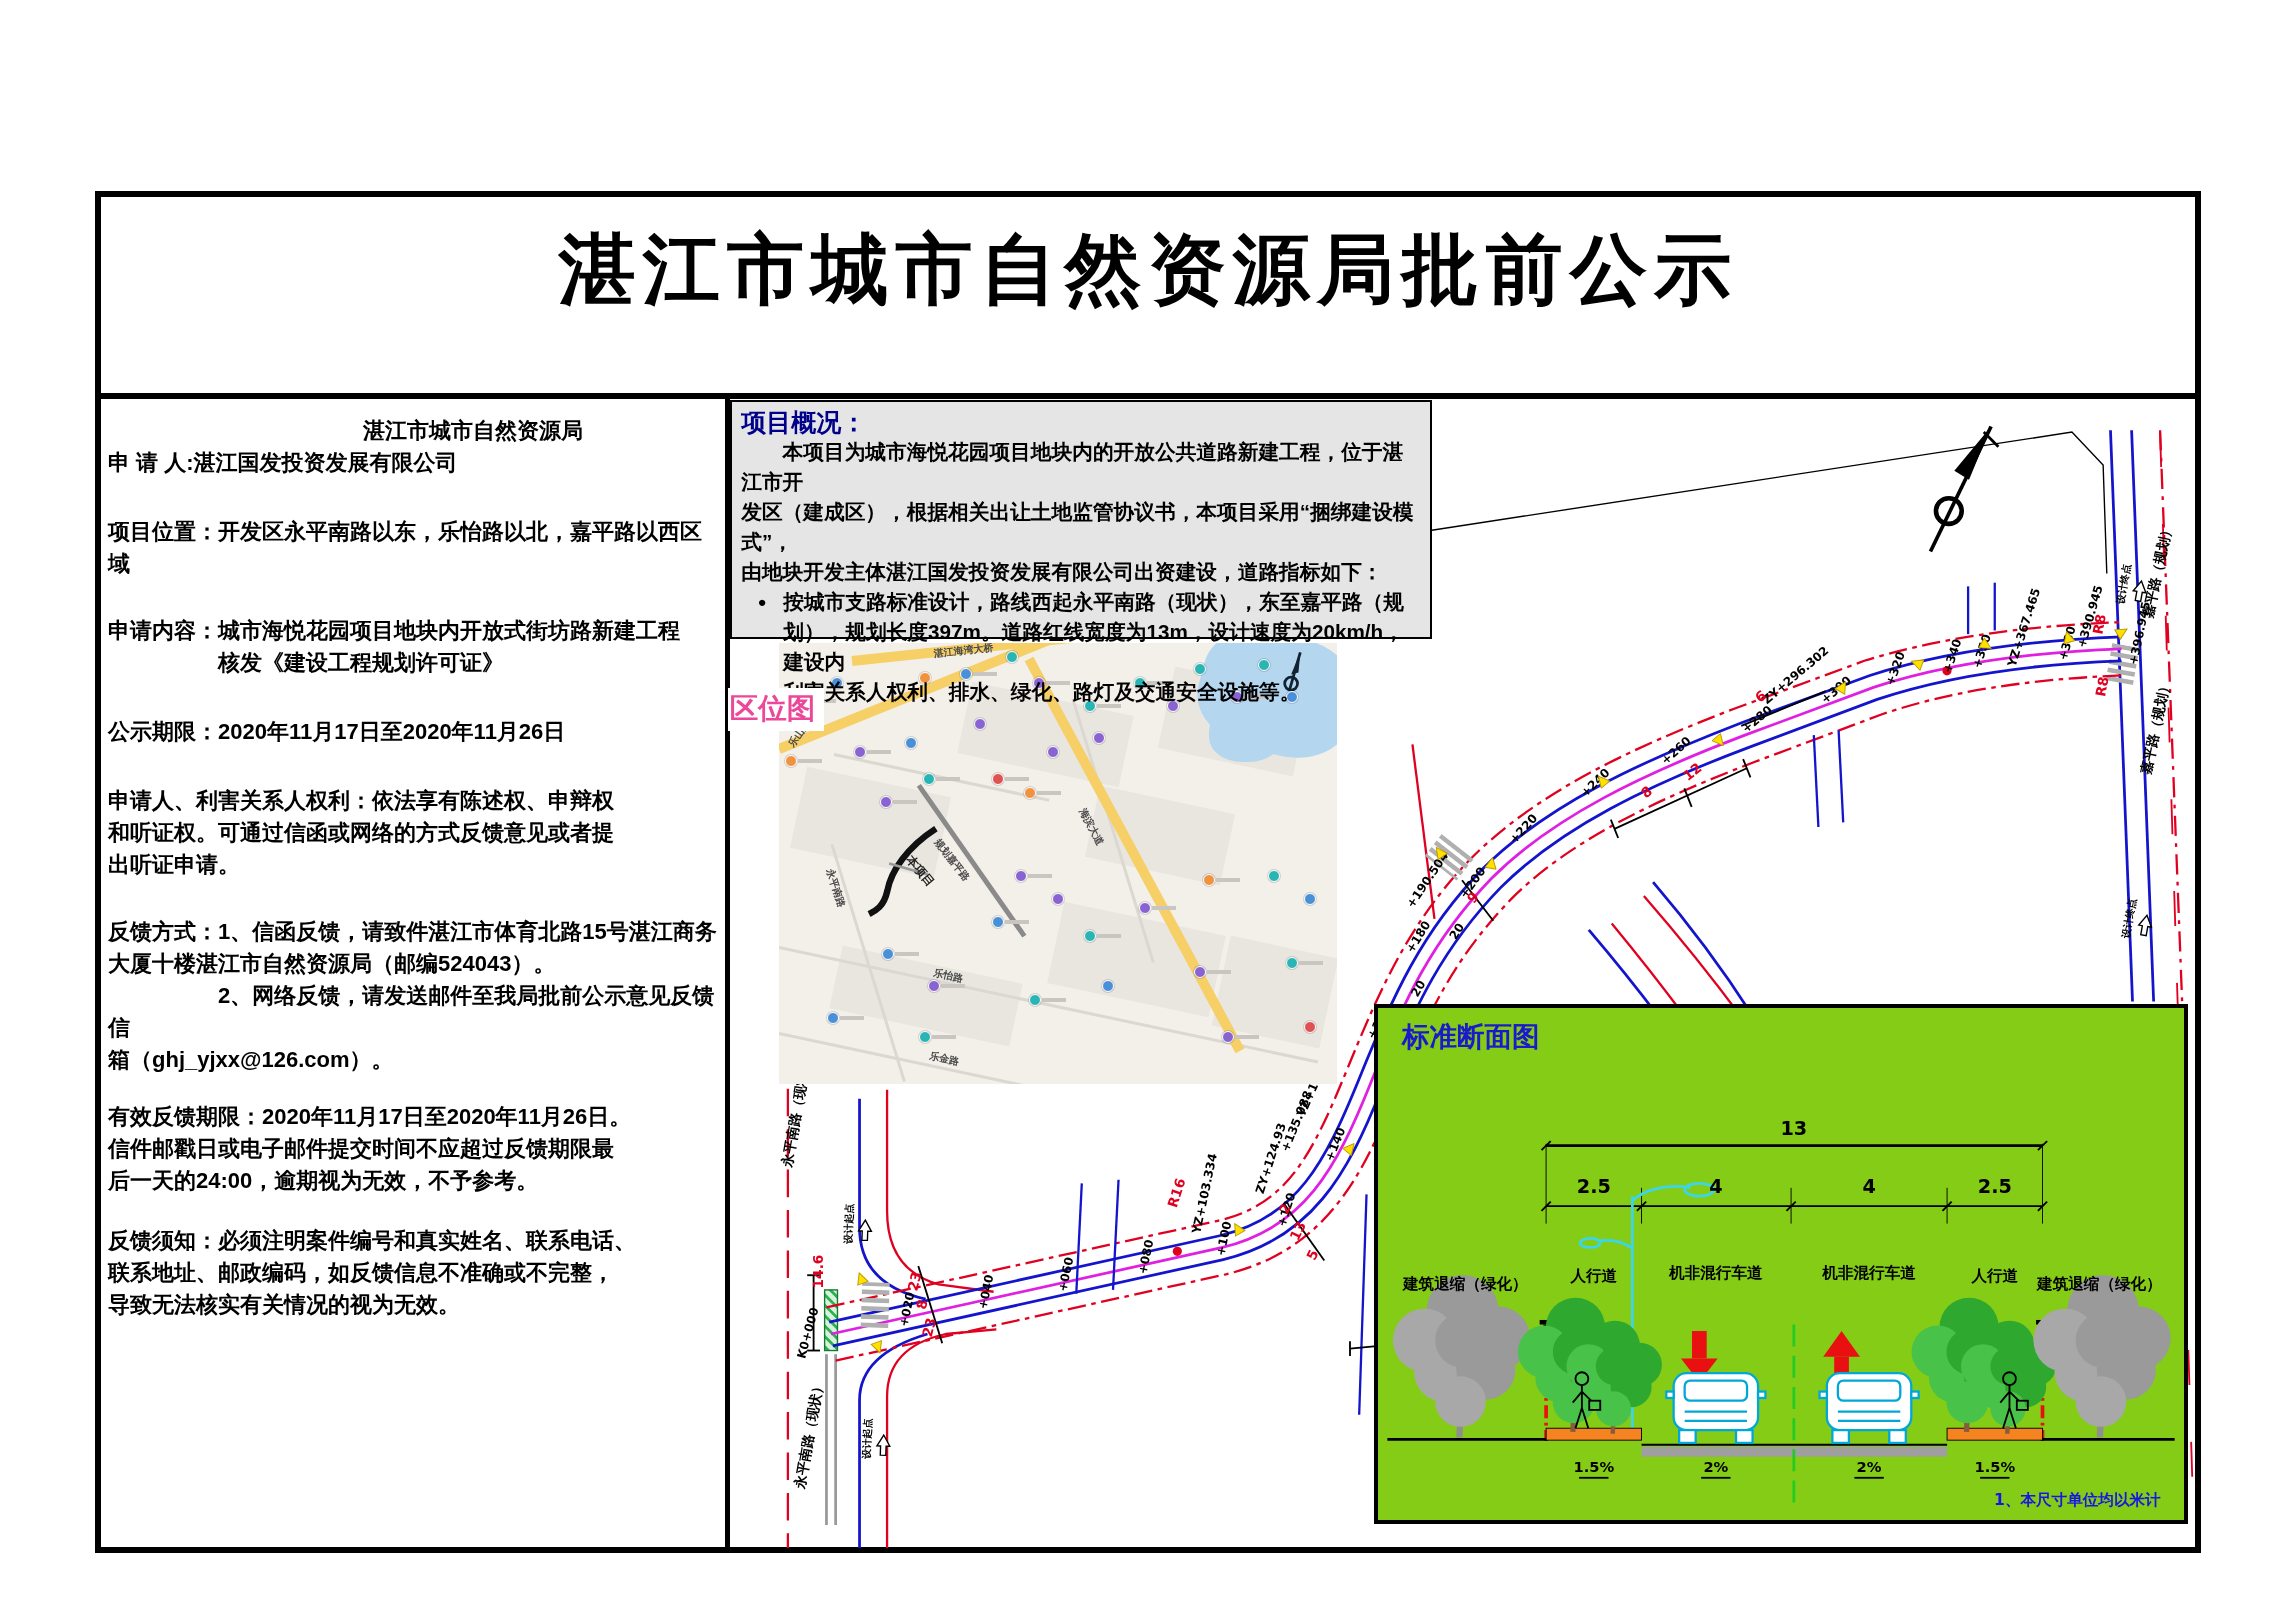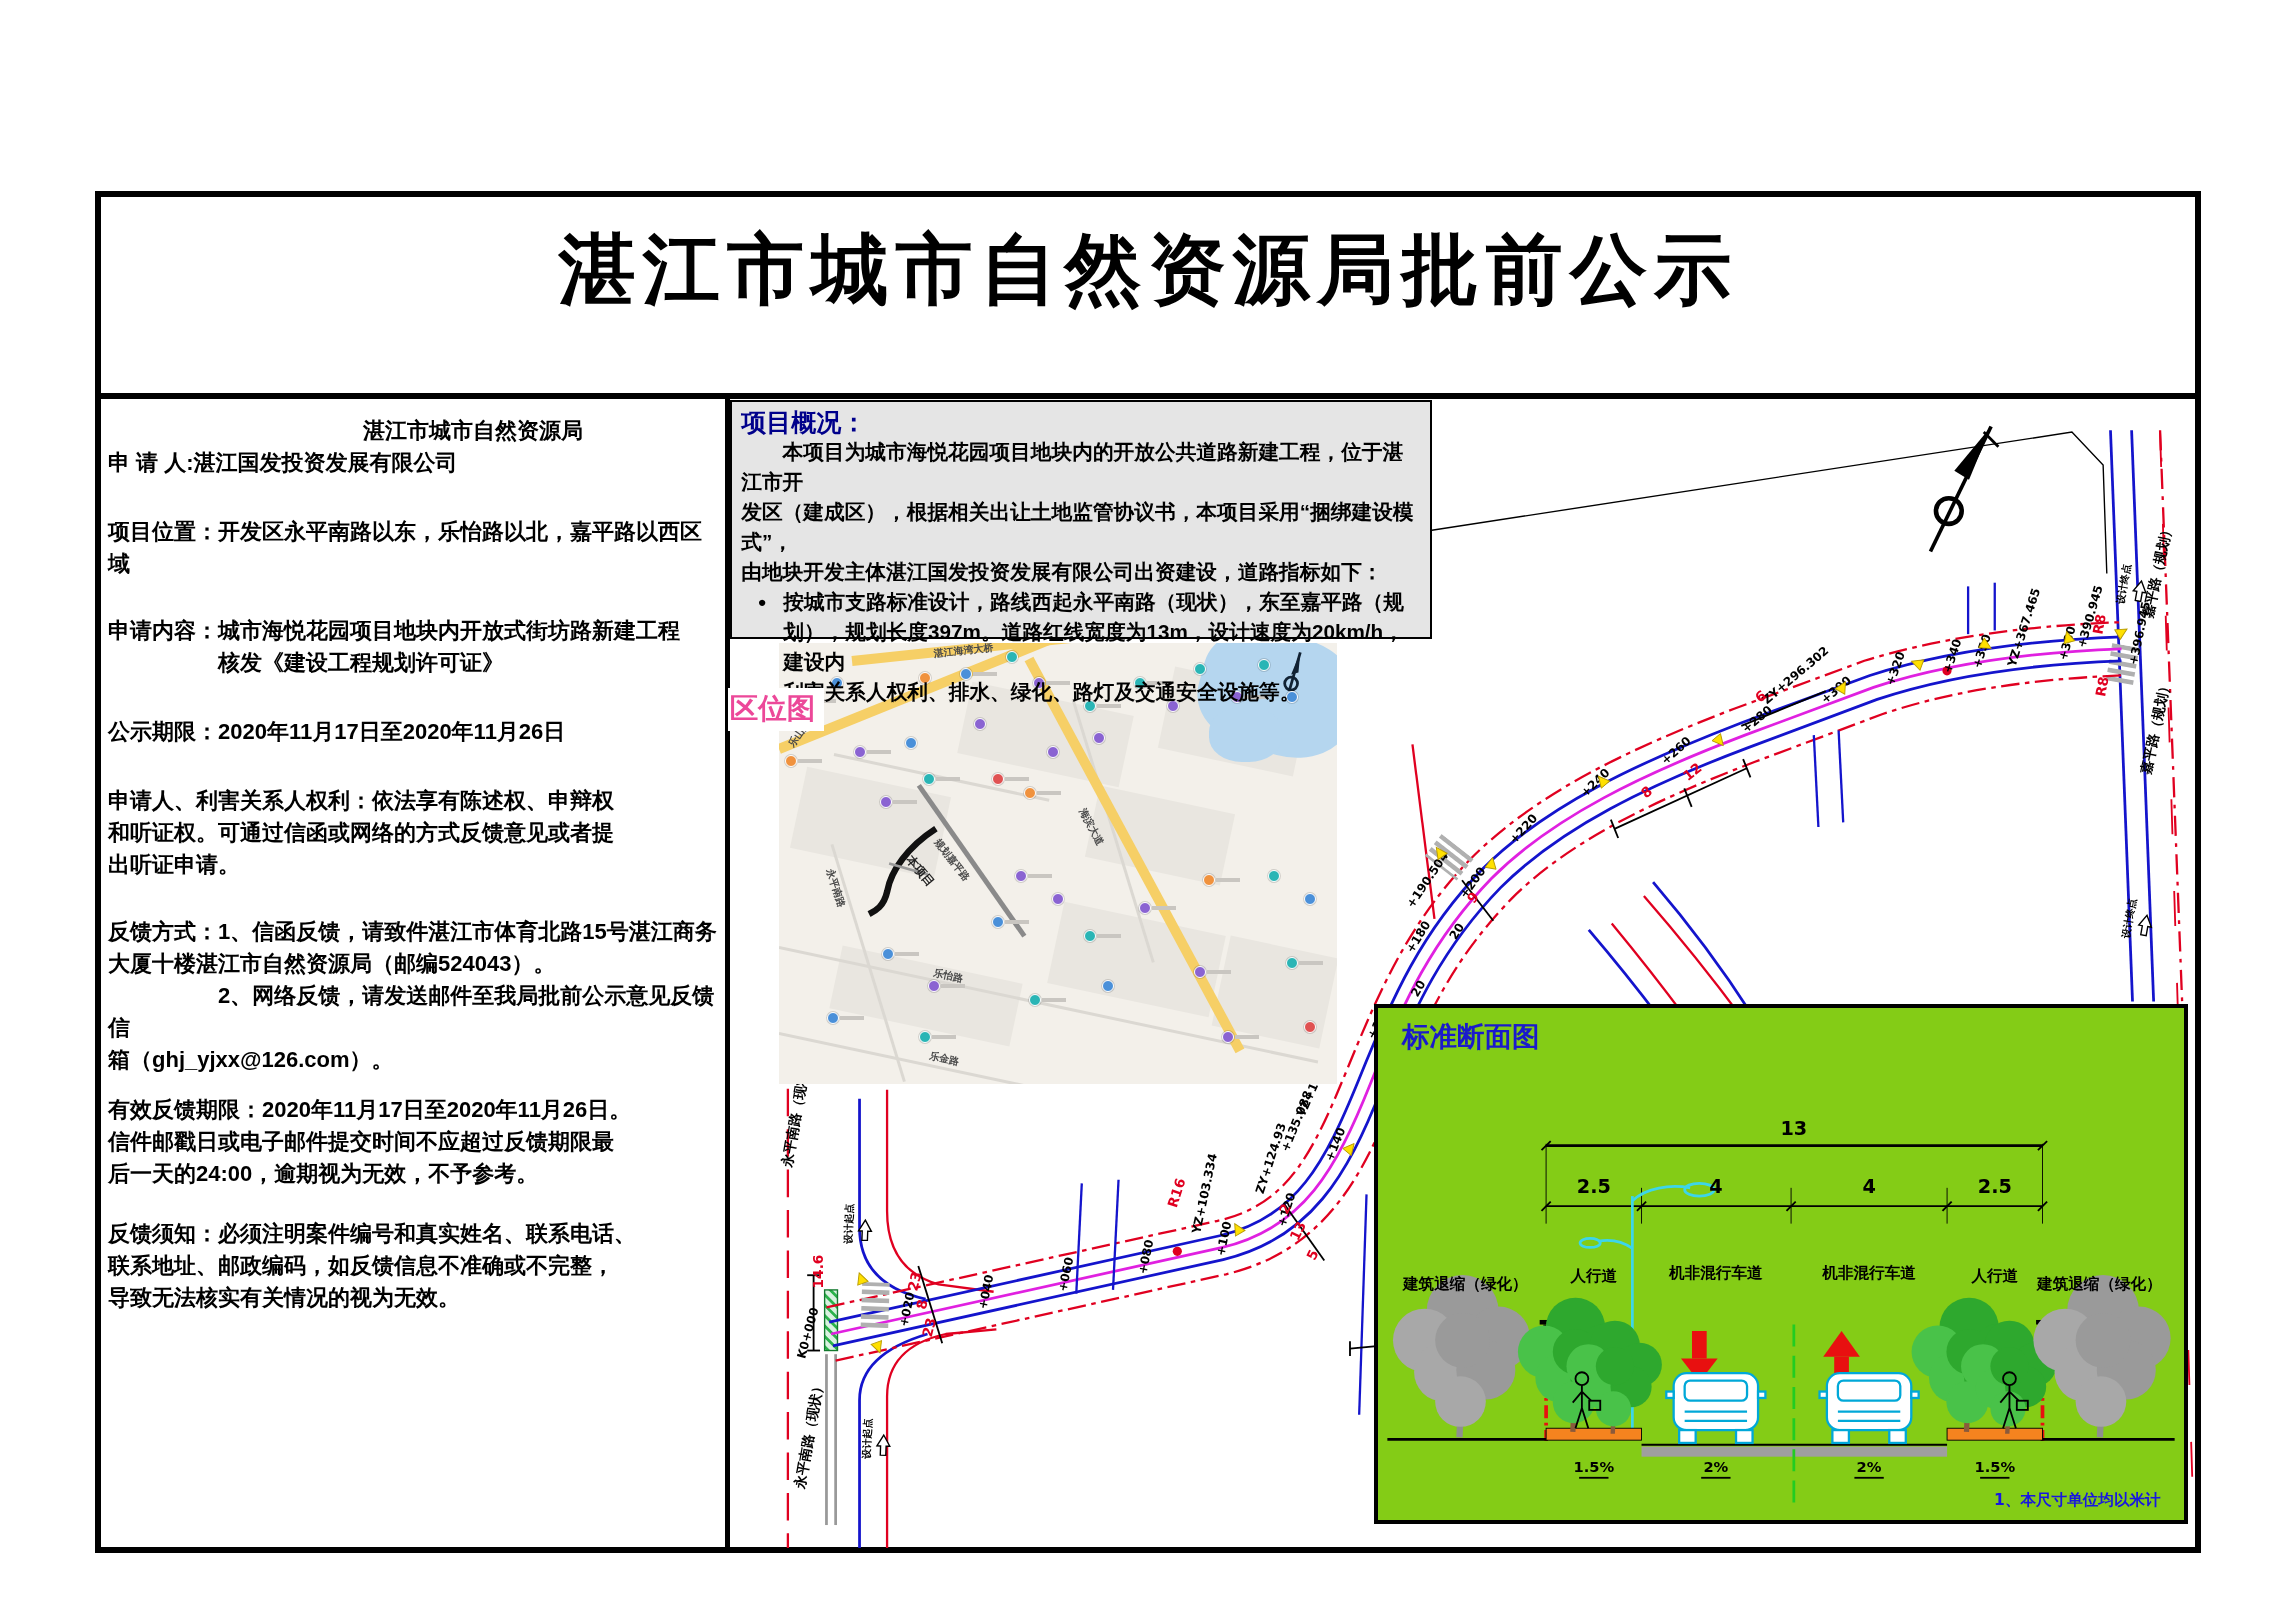--- a/index.html
+++ b/index.html
@@ -65,21 +65,21 @@
 <div class="abs leftcol">
   <p class="ag">湛江市城市自然资源局</p>
   <p style="margin-bottom:37px">申 请 人:湛江国发投资发展有限公司</p>
   <p style="margin-bottom:35px">项目位置：开发区永平南路以东，乐怡路以北，嘉平路以西区域</p>
   <p style="margin-bottom:37px">申请内容：城市海悦花园项目地块内开放式街坊路新建工程
 　　　　　核发《建设工程规划许可证》</p>
   <p style="margin-bottom:37px">公示期限：2020年11月17日至2020年11月26日</p>
   <p style="margin-bottom:35px">申请人、利害关系人权利：依法享有陈述权、申辩权
 和听证权。可通过信函或网络的方式反馈意见或者提
 出听证申请。</p>
-  <p style="margin-bottom:18px">反馈方式：1、信函反馈，请致件湛江市体育北路15号湛江商务
+  <p style="margin-bottom:25px">反馈方式：1、信函反馈，请致件湛江市体育北路15号湛江商务
 大厦十楼湛江市自然资源局（邮编524043）。
 　　　　　2、网络反馈，请发送邮件至我局批前公示意见反馈信
 箱（ghj_yjxx@126.com）。</p>
   <p style="margin-bottom:28px">有效反馈期限：2020年11月17日至2020年11月26日。
 信件邮戳日或电子邮件提交时间不应超过反馈期限最
 后一天的24:00，逾期视为无效，不予参考。</p>
   <p>反馈须知：必须注明案件编号和真实姓名、联系电话、
 联系地址、邮政编码，如反馈信息不准确或不完整，
 导致无法核实有关情况的视为无效。</p>
 </div>

